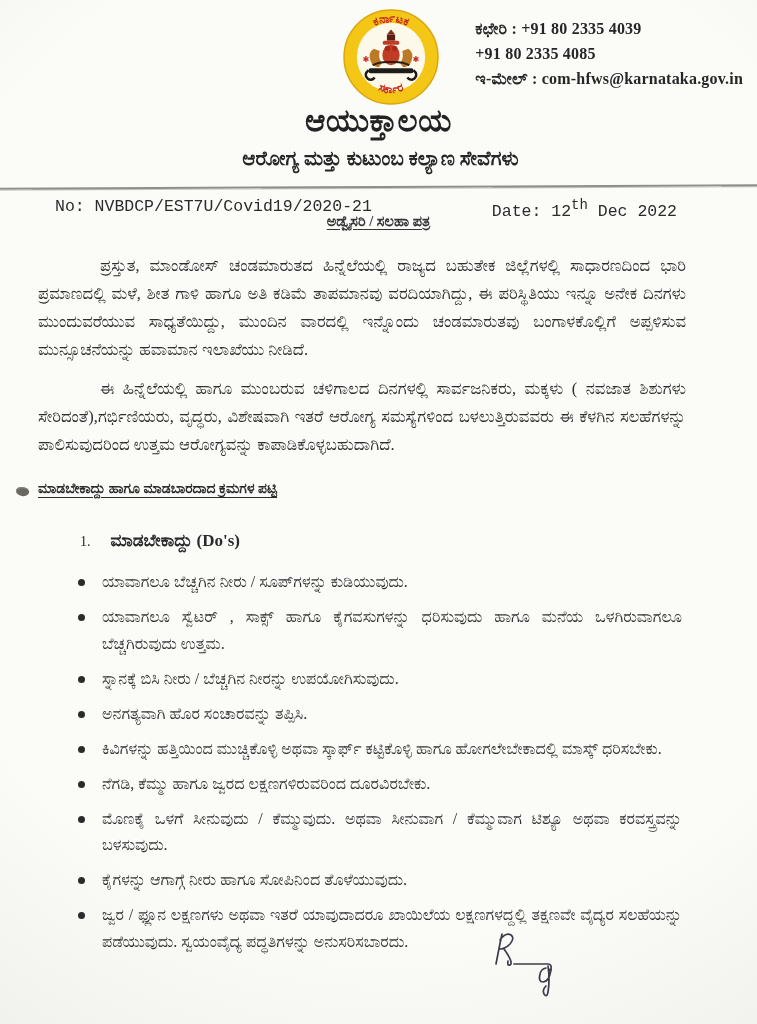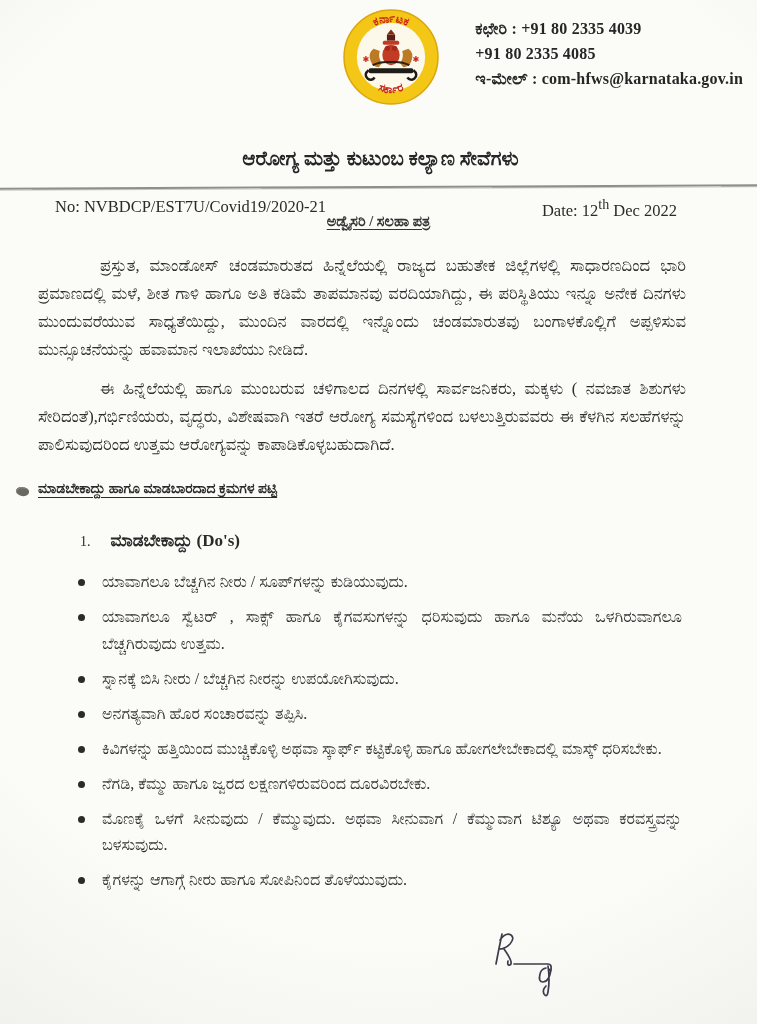--- a/index.html
+++ b/index.html
@@ -33,21 +33,21 @@
   }
   .head-rule {
     position:absolute; top:186px; left:-4px; width:765px; height:0;
     border-top:2px solid #8e8e8a; box-shadow:0 1px 0 #c9c9c5;
     transform:rotate(-0.25deg);
   }
   
   .meta-row {
     position:absolute; top:197px; left:55px; width:622px;
     display:flex; justify-content:space-between;
-    font-size:16.5px; color:#2b2b2b;
+    font-size:16.5px; color:#2b2b2b;font-family:Liberation Mono, monospace;
   }
   .meta-row sup { font-size:14px; }
   
   .subject {
     position:absolute; top:213px; left:0; width:100%; text-align:center;
     font-size:14.5px; font-weight:bold; color:#333;
   }
   .subject span { text-decoration:underline; text-underline-offset:3px; }
   
   .body-text {
@@ -119,20 +119,21 @@
       <path d="M30 56 q8 -4 18 -3 q10 -1 18 3" fill="none" stroke="#2a2013" stroke-width="2"></path>
     </g>
   </svg>
 
   <div class="contact">
     <div><span>ಕಛೇರಿ :</span> <span>+91 80 2335 4039</span></div>
     <div><span>+91 80 2335 4085</span></div>
     <div class="email-line"><span>ಇ-ಮೇಲ್ :</span> <span>com-hfws@karnataka.gov.in</span></div>
   </div>
 
+  <div class="org-title">ಆಯುಕ್ತಾಲಯ</div>
   <div class="org-subtitle">ಆರೋಗ್ಯ ಮತ್ತು ಕುಟುಂಬ ಕಲ್ಯಾಣ ಸೇವೆಗಳು</div>
 
   <div class="head-rule"></div>
 
   <div class="meta-row">
     <span>No: NVBDCP/EST7U/Covid19/2020-21</span>
     <span><span>Date:</span><span> 12</span><sup>th</sup><span> Dec 2022</span></span>
   </div>
 
   <div class="subject">
@@ -151,20 +152,21 @@
 
     <ul class="dos-list">
       <li>ಯಾವಾಗಲೂ ಬೆಚ್ಚಗಿನ ನೀರು / ಸೂಪ್‌ಗಳನ್ನು ಕುಡಿಯುವುದು.</li>
       <li>ಯಾವಾಗಲೂ ಸ್ವೆಟರ್ , ಸಾಕ್ಸ್ ಹಾಗೂ ಕೈಗವಸುಗಳನ್ನು ಧರಿಸುವುದು ಹಾಗೂ ಮನೆಯ ಒಳಗಿರುವಾಗಲೂ ಬೆಚ್ಚಗಿರುವುದು ಉತ್ತಮ.</li>
       <li>ಸ್ನಾನಕ್ಕೆ ಬಿಸಿ ನೀರು / ಬೆಚ್ಚಗಿನ ನೀರನ್ನು ಉಪಯೋಗಿಸುವುದು.</li>
       <li>ಅನಗತ್ಯವಾಗಿ ಹೊರ ಸಂಚಾರವನ್ನು ತಪ್ಪಿಸಿ.</li>
       <li>ಕಿವಿಗಳನ್ನು ಹತ್ತಿಯಿಂದ ಮುಚ್ಚಿಕೊಳ್ಳಿ ಅಥವಾ ಸ್ಕಾರ್ಫ್ ಕಟ್ಟಿಕೊಳ್ಳಿ ಹಾಗೂ ಹೋಗಲೇಬೇಕಾದಲ್ಲಿ ಮಾಸ್ಕ್ ಧರಿಸಬೇಕು.</li>
       <li>ನೆಗಡಿ, ಕೆಮ್ಮು ಹಾಗೂ ಜ್ವರದ ಲಕ್ಷಣಗಳಿರುವರಿಂದ ದೂರವಿರಬೇಕು.</li>
       <li>ಮೊಣಕೈ ಒಳಗೆ ಸೀನುವುದು / ಕೆಮ್ಮುವುದು.  ಅಥವಾ ಸೀನುವಾಗ / ಕೆಮ್ಮುವಾಗ ಟಿಶ್ಯೂ ಅಥವಾ ಕರವಸ್ತ್ರವನ್ನು ಬಳಸುವುದು.</li>
       <li>ಕೈಗಳನ್ನು ಆಗಾಗ್ಗೆ ನೀರು ಹಾಗೂ ಸೋಪಿನಿಂದ ತೊಳೆಯುವುದು.</li>
+      <li>ಜ್ವರ / ಫ್ಲೂನ ಲಕ್ಷಣಗಳು ಅಥವಾ ಇತರೆ ಯಾವುದಾದರೂ ಖಾಯಿಲೆಯ ಲಕ್ಷಣಗಳದ್ದಲ್ಲಿ ತಕ್ಷಣವೇ ವೈದ್ಯರ ಸಲಹೆಯನ್ನು ಪಡೆಯುವುದು. ಸ್ವಯಂವೈದ್ಯ ಪದ್ಧತಿಗಳನ್ನು ಅನುಸರಿಸಬಾರದು.</li>
     </ul>
   </div>
 
   <svg class="signature" viewBox="0 0 100 78">
     <g fill="none" stroke="#3c3c4a" stroke-width="1.7" stroke-linecap="round" stroke-linejoin="round">
       <path d="M14 14 q6 -8 11 -5 q4 3 -1 9 q-5 5 -11 5 M16 8 q-3 14 -6 30"></path>
       <path d="M18 23 q10 14 6 16 q-3 1 -2 -4"></path>
       <path d="M28 38 L62 38 q4 0 3 6 q-2 12 -8 12 q-5 0 -3 -8 q1 -5 6 -6 M62 40 q2 14 0 26 q-1 6 -4 2 q-2 -4 2 -8"></path>
       <circle cx="64" cy="44" r="1.4" fill="#3c3c4a" stroke="none"></circle>
     </g>

